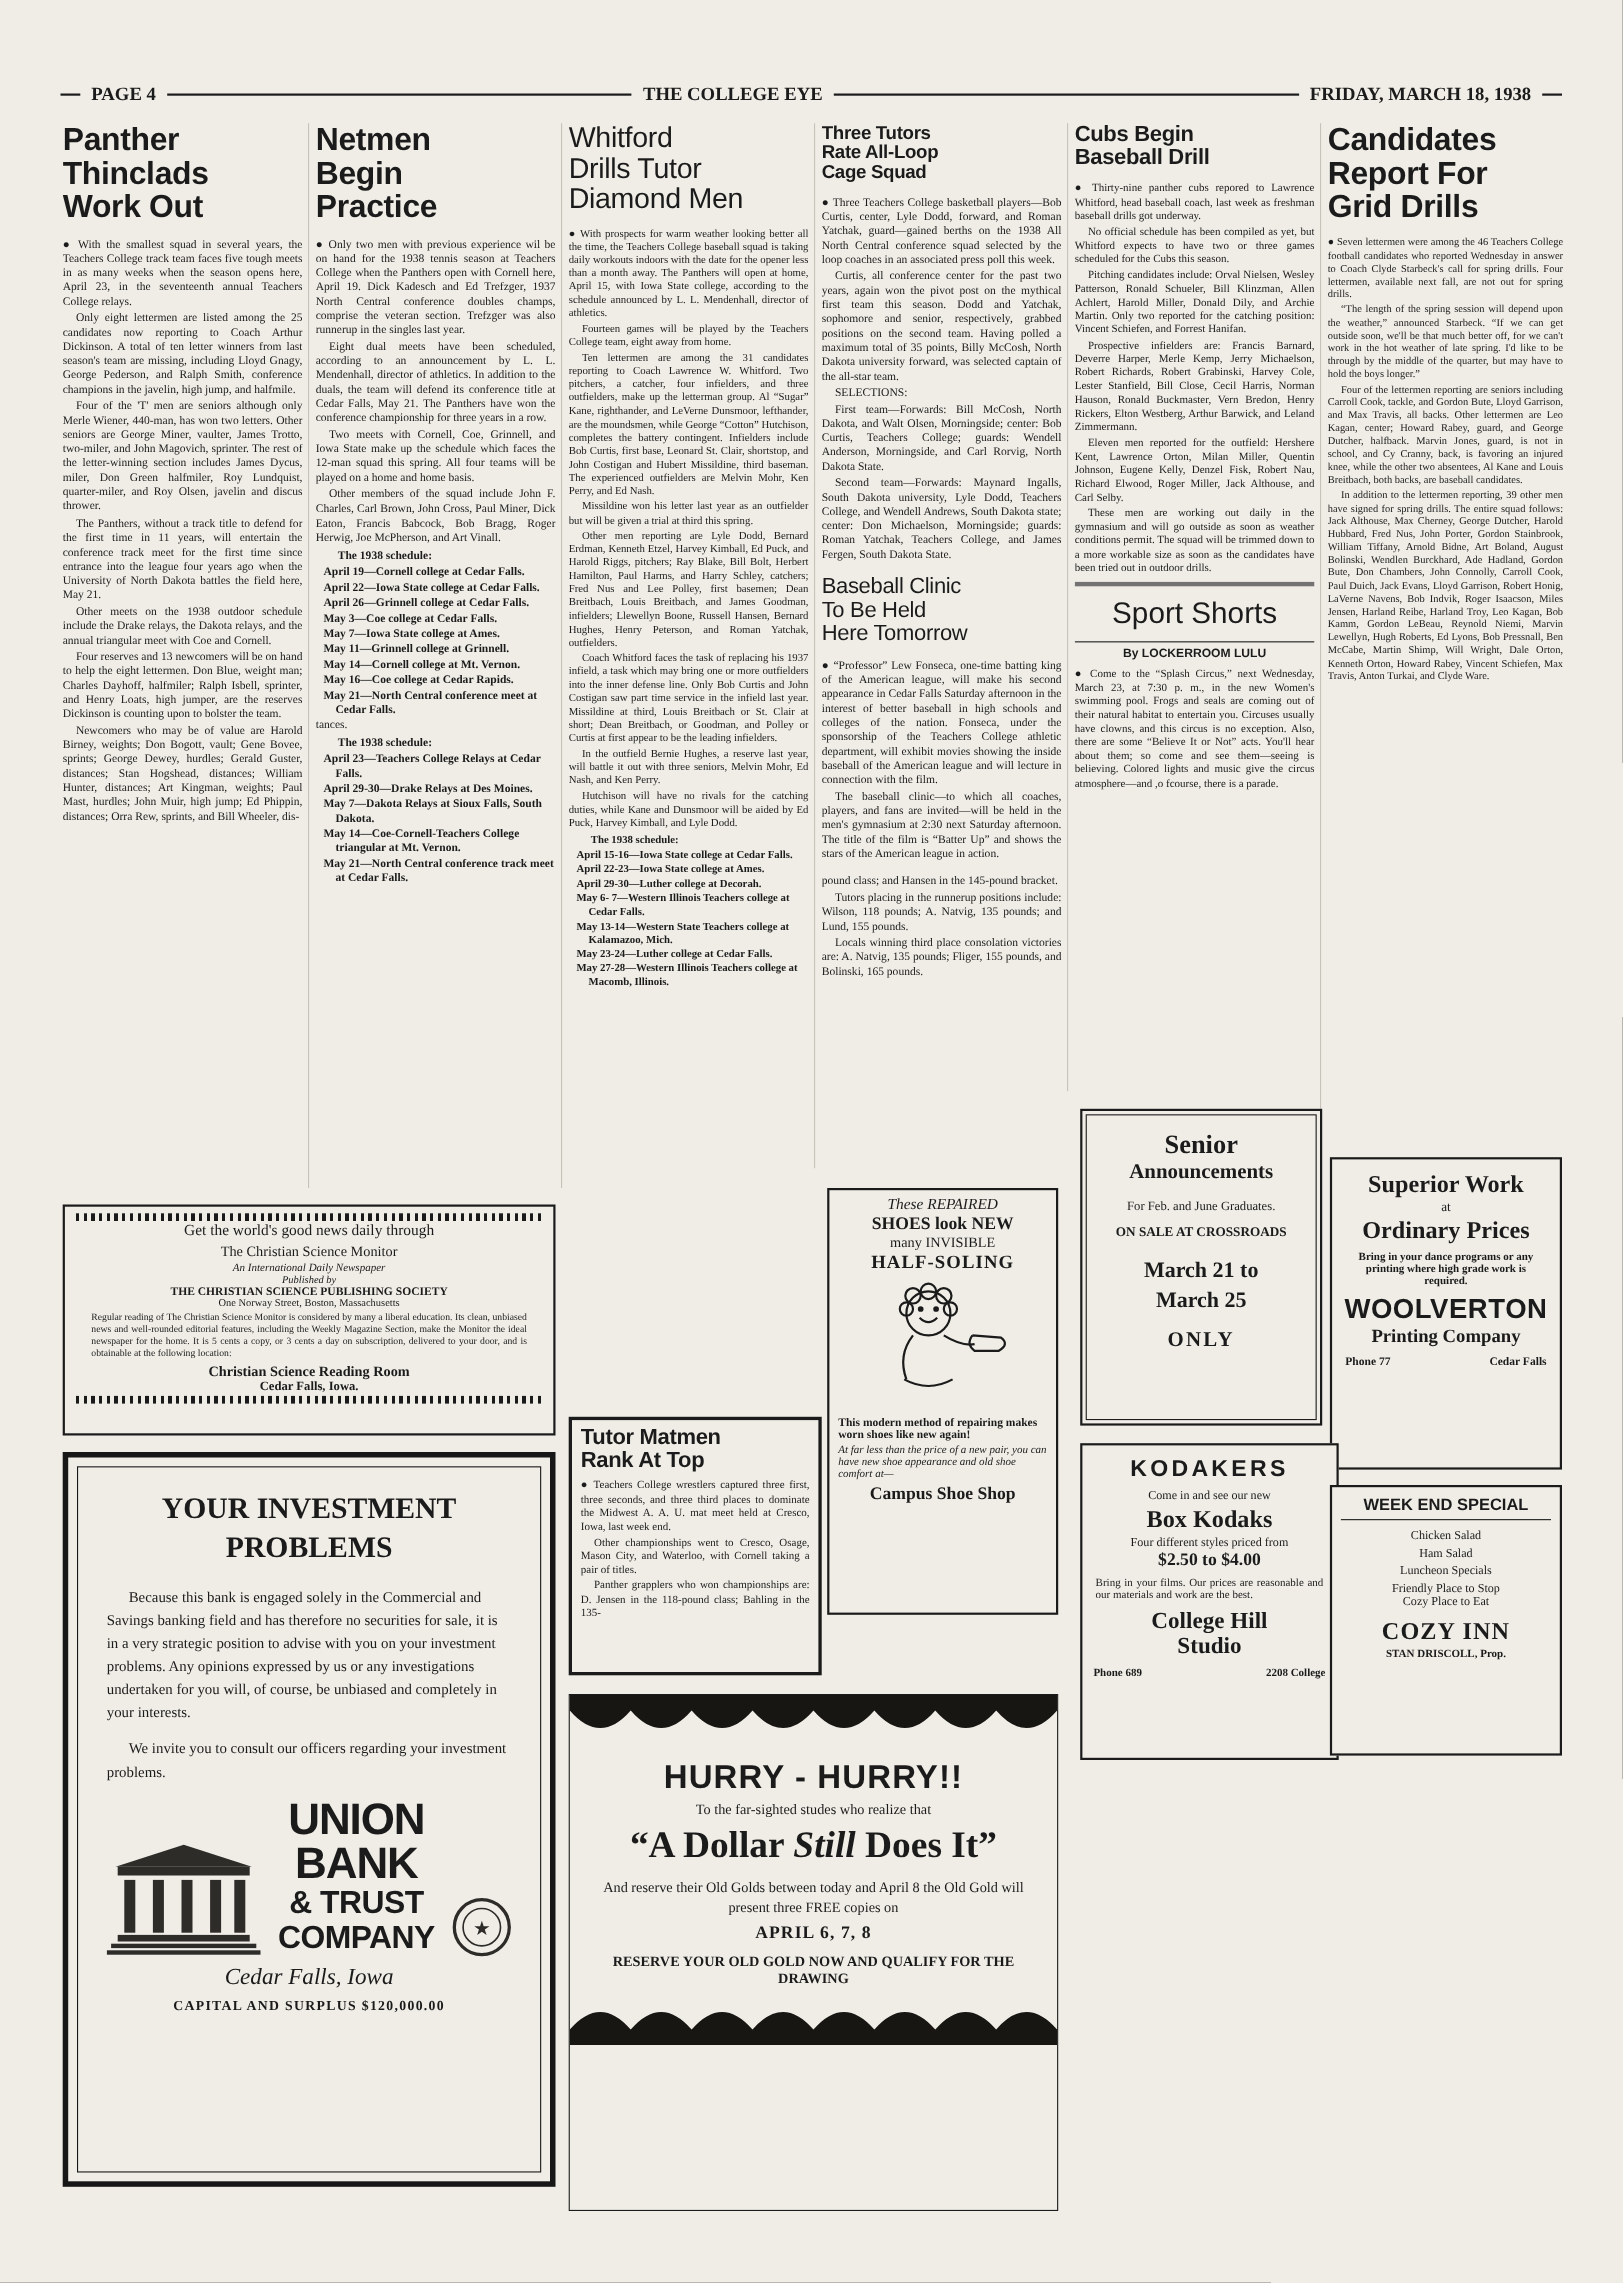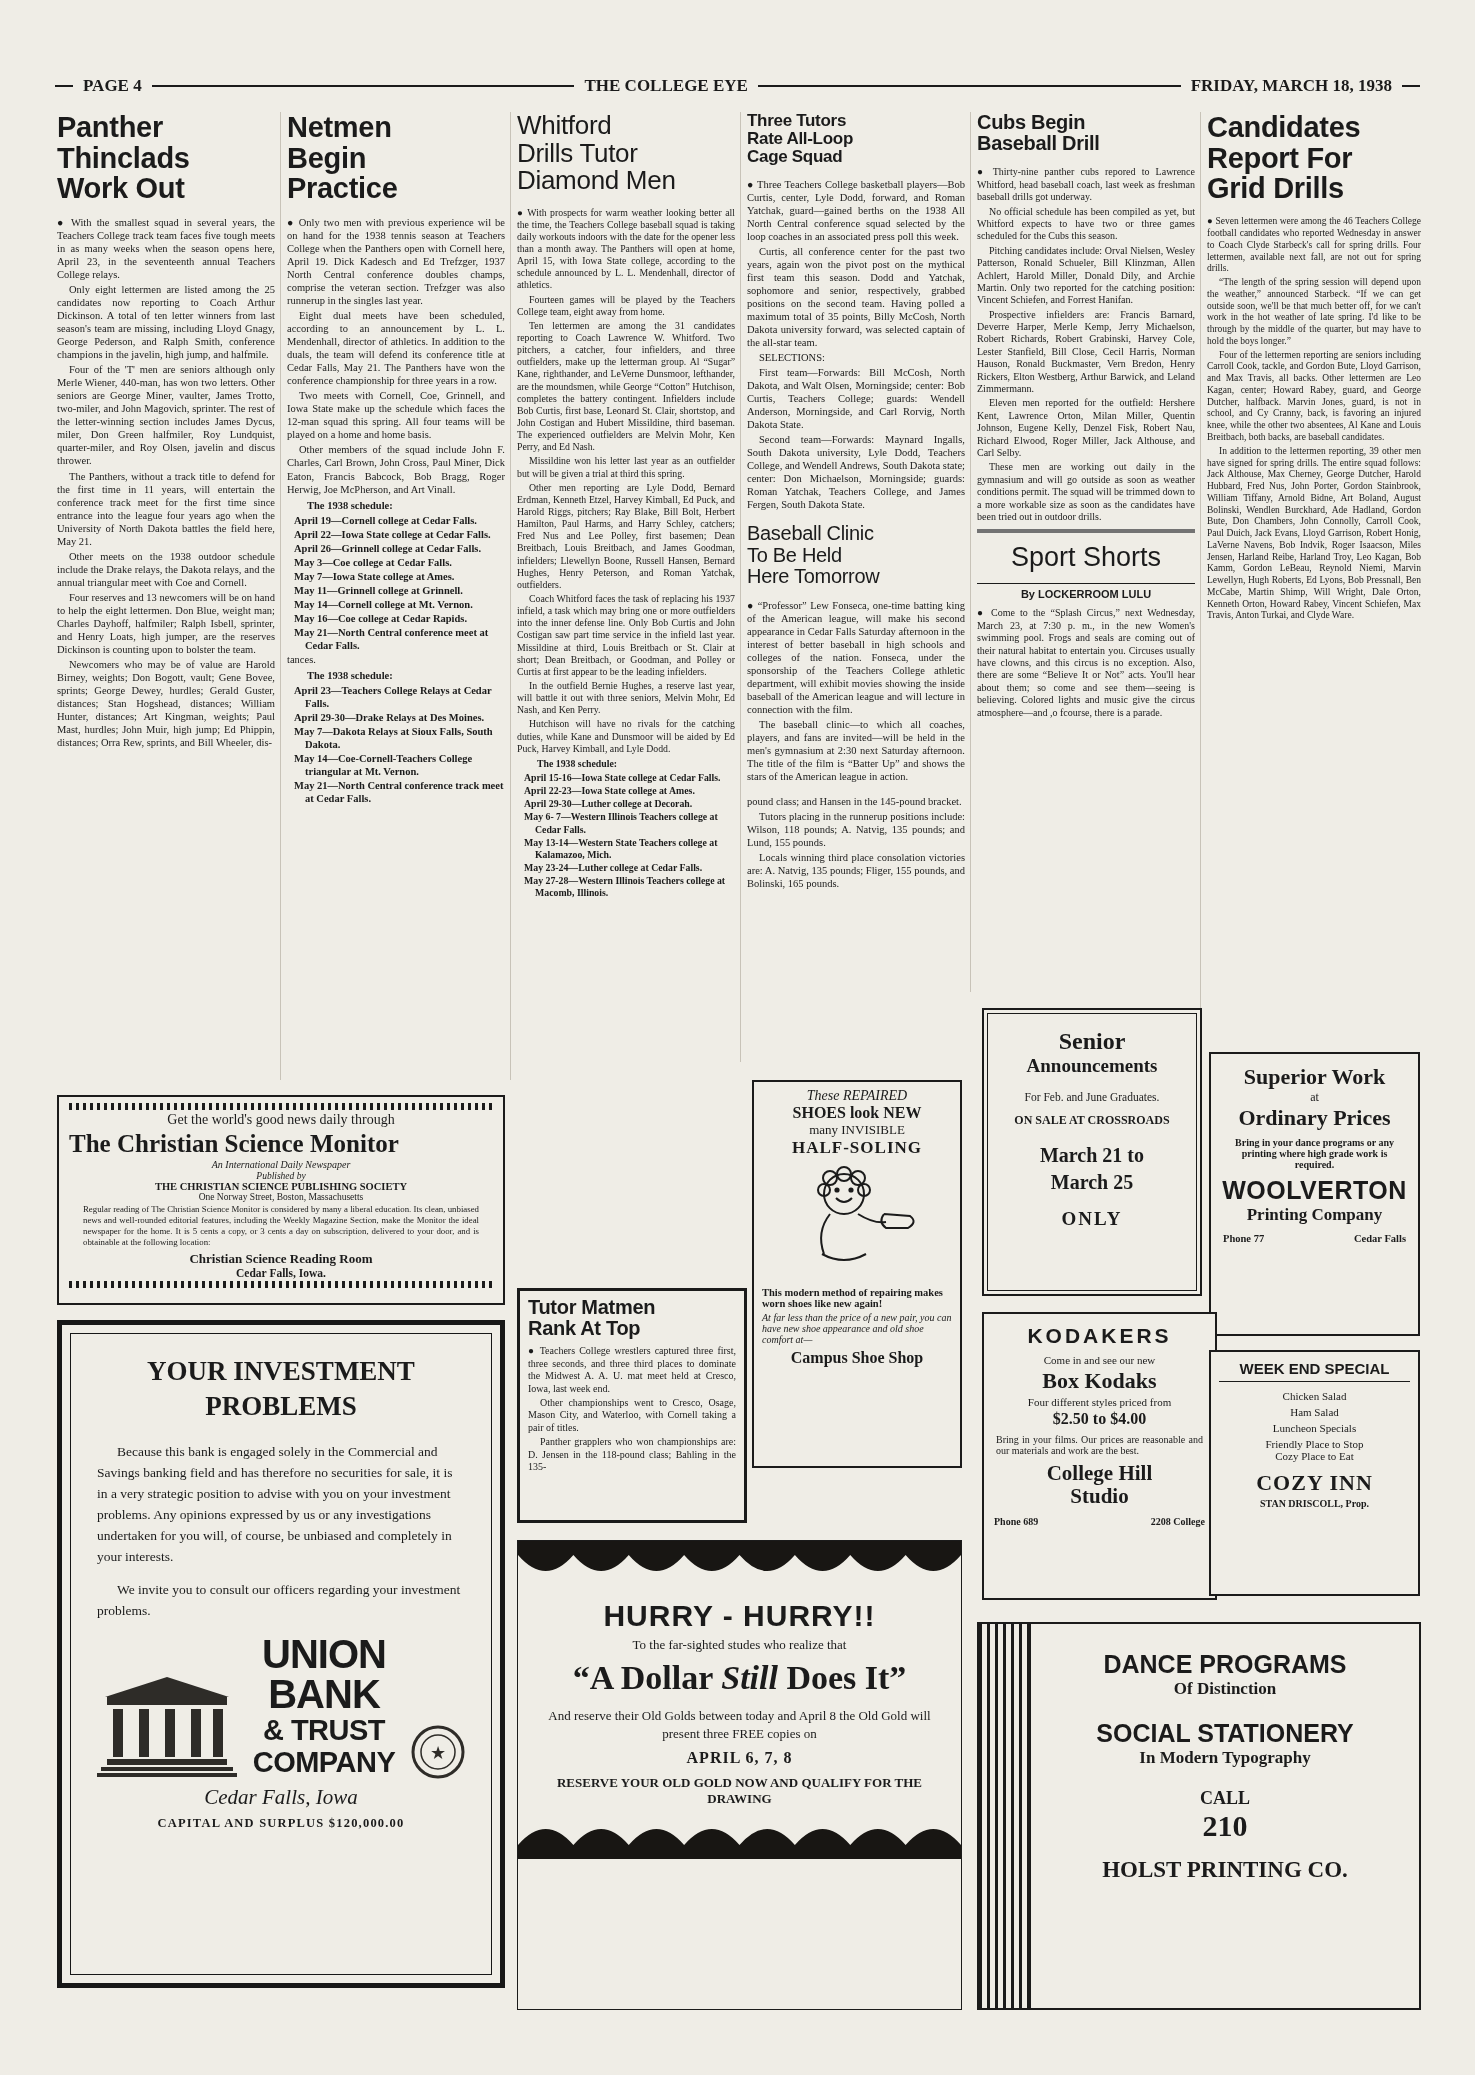--- a/index.html
+++ b/index.html
@@ -33,21 +33,21 @@
   .ss-head{font-family:"Liberation Sans",sans-serif;font-weight:400;font-size:27px;text-align:center;border-top:4px solid #737373;border-bottom:1px solid #1b1b1b;padding:8px 0;margin:6px 0 4px;}
   .ss-by{font-family:"Liberation Sans",sans-serif;font-weight:700;font-size:11px;text-align:center;margin:0 0 6px;}
   
   .adbox{position:absolute;border:2px solid #1b1b1b;background:#efede6;overflow:hidden;}
   .dbl{outline:1px solid #1b1b1b;outline-offset:-6px;}
   .ctr{text-align:center;}
   
   #csm{left:57px;top:1095px;width:448px;height:210px;padding:4px 10px;}
   .zig{height:7px;background:repeating-linear-gradient(90deg,#1b1b1b 0 3px,transparent 3px 7px);margin:2px 0;}
   #csm .lead{font-size:14px;text-align:center;margin:2px 0;}
-  #csm .name{font-size:25px;font-weight:700;text-align:left;margin:1px 0;}
+  #csm .name{font-size:13px;font-weight:400;text-align:center;margin:1px 0;}
   #csm .tag{font-size:10px;font-style:italic;text-align:center;margin:0;}
   #csm .pub{font-size:9.5px;font-style:italic;text-align:center;margin:1px 0 0;}
   #csm .soc{font-size:10.5px;font-weight:700;text-align:center;margin:0;}
   #csm .addr{font-size:9.5px;text-align:center;margin:0 0 2px;}
   #csm .small{font-size:8.8px;line-height:1.25;text-align:justify;margin:0 14px 3px;}
   #csm .room{font-size:13px;font-weight:700;text-align:center;margin:0;}
   #csm .city{font-size:11.5px;font-weight:700;text-align:center;margin:0;}
   
   #bank{left:57px;top:1320px;width:448px;height:668px;border:5px solid #171717;padding:8px;}
   #bank .inner{border:1.5px solid #171717;height:100%;padding:16px 26px 10px;overflow:hidden;}
@@ -424,26 +424,14 @@
       <p class="slogan"><span>“A Dollar </span><span class="it">Still</span><span> Does It”</span></p>
       <p class="b">And reserve their Old Golds between today and April 8 the Old Gold will present three FREE copies on</p>
       <p class="d">APRIL 6, 7, 8</p>
       <p class="f">RESERVE YOUR OLD GOLD NOW AND QUALIFY FOR THE DRAWING</p>
     </div>
     <svg class="swag flip" viewBox="0 0 440 46" preserveAspectRatio="none">
       <path d="M0,0 L440,0 L440,14 Q412.5,46 385,14 Q357.5,46 330,14 Q302.5,46 275,14 Q247.5,46 220,14 Q192.5,46 165,14 Q137.5,46 110,14 Q82.5,46 55,14 Q27.5,46 0,14 Z" fill="#181613"></path>
     </svg>
   </div>
 
-  <div class="adbox" id="holst">
-    <div class="stripes"></div>
-    <div class="content">
-      <p class="l1">DANCE PROGRAMS</p>
-      <p class="l2">Of Distinction</p>
-      <p class="l1">SOCIAL STATIONERY</p>
-      <p class="l2">In Modern Typography</p>
-      <p class="call">CALL</p>
-      <p class="num">210</p>
-      <p class="n">HOLST PRINTING CO.</p>
-    </div>
-  </div>
 
 </div>
 
 </body></html>

